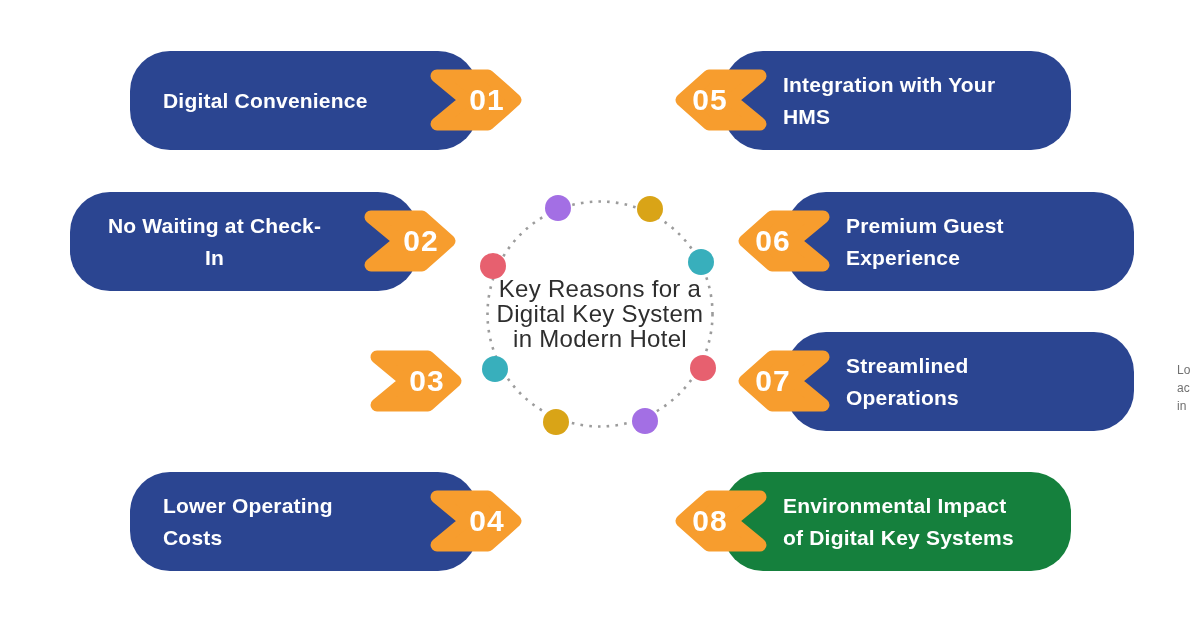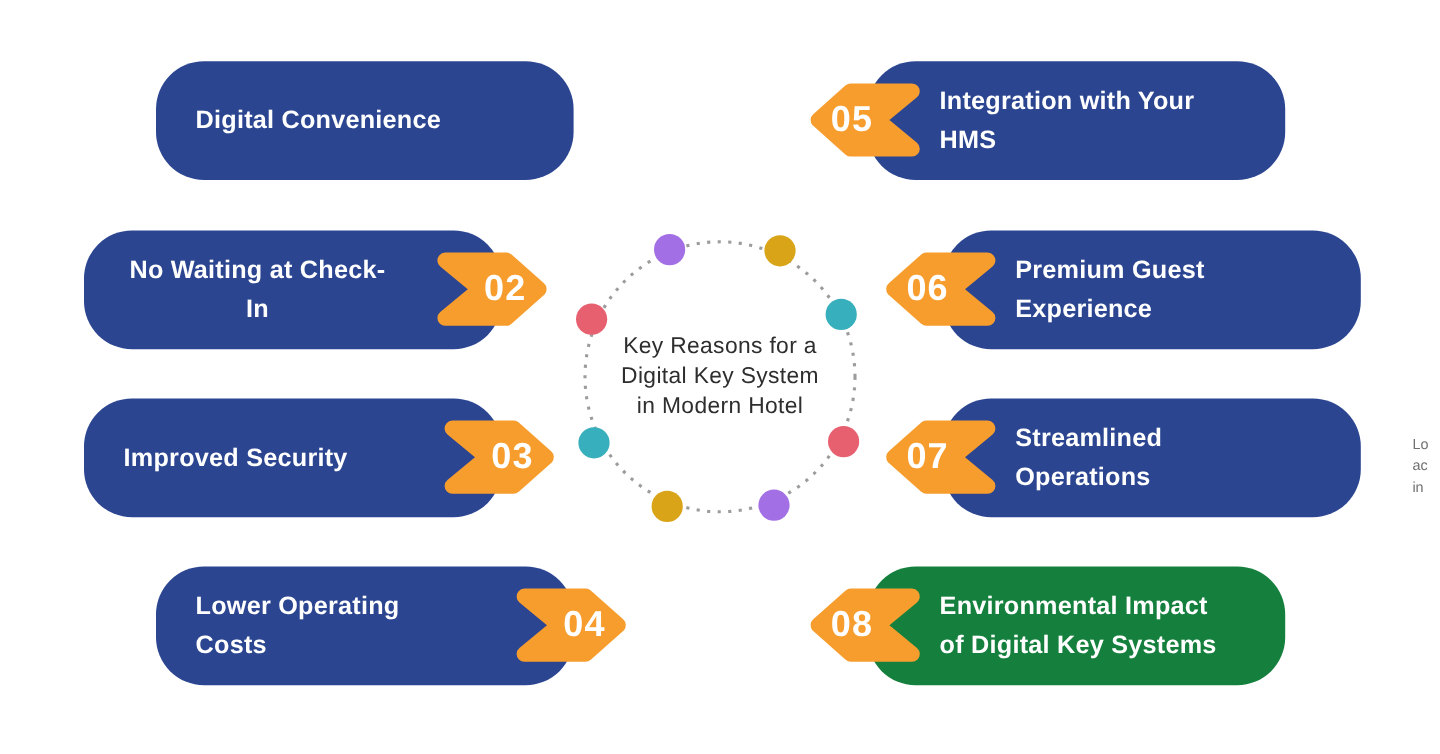--- a/index.html
+++ b/index.html
@@ -41,21 +41,21 @@
   .bpos-3{left:370px;top:350px;}
   .bpos-4{left:430px;top:490px;}
   .bpos-5{left:675px;top:69px;}
   .bpos-6{left:738px;top:210px;}
   .bpos-7{left:738px;top:350px;text-align:center;}
   .bpos-8{left:675px;top:490px;}
   
   .ring-svg{position:absolute;left:480px;top:194px;width:240px;height:240px;}
   .hub-title{
     position:absolute;left:450px;top:276px;width:300px;text-align:center;
-    color:#2e2e2e;font-size:19px;line-height:25px;letter-spacing:.3px;
+    color:#2e2e2e;font-size:24px;line-height:25px;letter-spacing:.3px;
     white-space:pre-line;
   }
   .dot{position:absolute;width:26px;height:26px;border-radius:50%;z-index:2;}
   .dpos-1{left:545px;top:195px;}
   .dpos-2{left:637px;top:196px;}
   .dpos-3{left:480px;top:253px;}
   .dpos-4{left:688px;top:249px;}
   .dpos-5{left:482px;top:356px;}
   .dpos-6{left:690px;top:355px;}
   .dpos-7{left:543px;top:409px;}
@@ -87,23 +87,20 @@
   <div class="hub-title">Key Reasons for a
 Digital Key System
 in Modern Hotel</div>
 
   <div class="pill side-left pos-1" style="background: rgb(43, 69, 145);">
     <span class="label">Digital Convenience</span>
   </div>
   <div class="pill side-left pos-2" style="background: rgb(43, 69, 145);">
     <span class="label">No Waiting at Check-In</span>
   </div>
-  <div class="pill side-left pos-3" style="background: rgb(43, 69, 145);">
-    <span class="label">Improved Security</span>
-  </div>
   <div class="pill side-left pos-4" style="background: rgb(43, 69, 145);">
     <span class="label">Lower Operating
 Costs</span>
   </div>
   <div class="pill side-right pos-5" style="background: rgb(43, 69, 145);">
     <span class="label">Integration with Your
 HMS</span>
   </div>
   <div class="pill side-right pos-6" style="background: rgb(43, 69, 145);">
     <span class="label">Premium Guest
@@ -111,20 +108,26 @@
   </div>
   <div class="pill side-right pos-7" style="background: rgb(43, 69, 145);">
     <span class="label">Streamlined
 Operations</span>
   </div>
   <div class="pill side-right pos-8" style="background: #15803d;">
     <span class="label">Environmental Impact
 of Digital Key Systems</span>
   </div>
 
+  <div class="badge point-right bpos-1">
+    <svg viewBox="0 0 92 62">
+      <path d="M7 7 H58 L85 31 L58 55 H7 L36 31 Z" stroke-width="13" stroke-linejoin="round" stroke-linecap="round" style="fill: rgb(247, 157, 46); stroke: rgb(247, 157, 46);"></path>
+    </svg>
+    <span class="num">01</span>
+  </div>
   <div class="badge point-right bpos-2">
     <svg viewBox="0 0 92 62">
       <path d="M7 7 H58 L85 31 L58 55 H7 L36 31 Z" stroke-width="13" stroke-linejoin="round" stroke-linecap="round" style="fill: rgb(247, 157, 46); stroke: rgb(247, 157, 46);"></path>
     </svg>
     <span class="num">02</span>
   </div>
   <div class="badge point-right bpos-3">
     <svg viewBox="0 0 92 62">
       <path d="M7 7 H58 L85 31 L58 55 H7 L36 31 Z" stroke-width="13" stroke-linejoin="round" stroke-linecap="round" style="fill: rgb(247, 157, 46); stroke: rgb(247, 157, 46);"></path>
     </svg>

